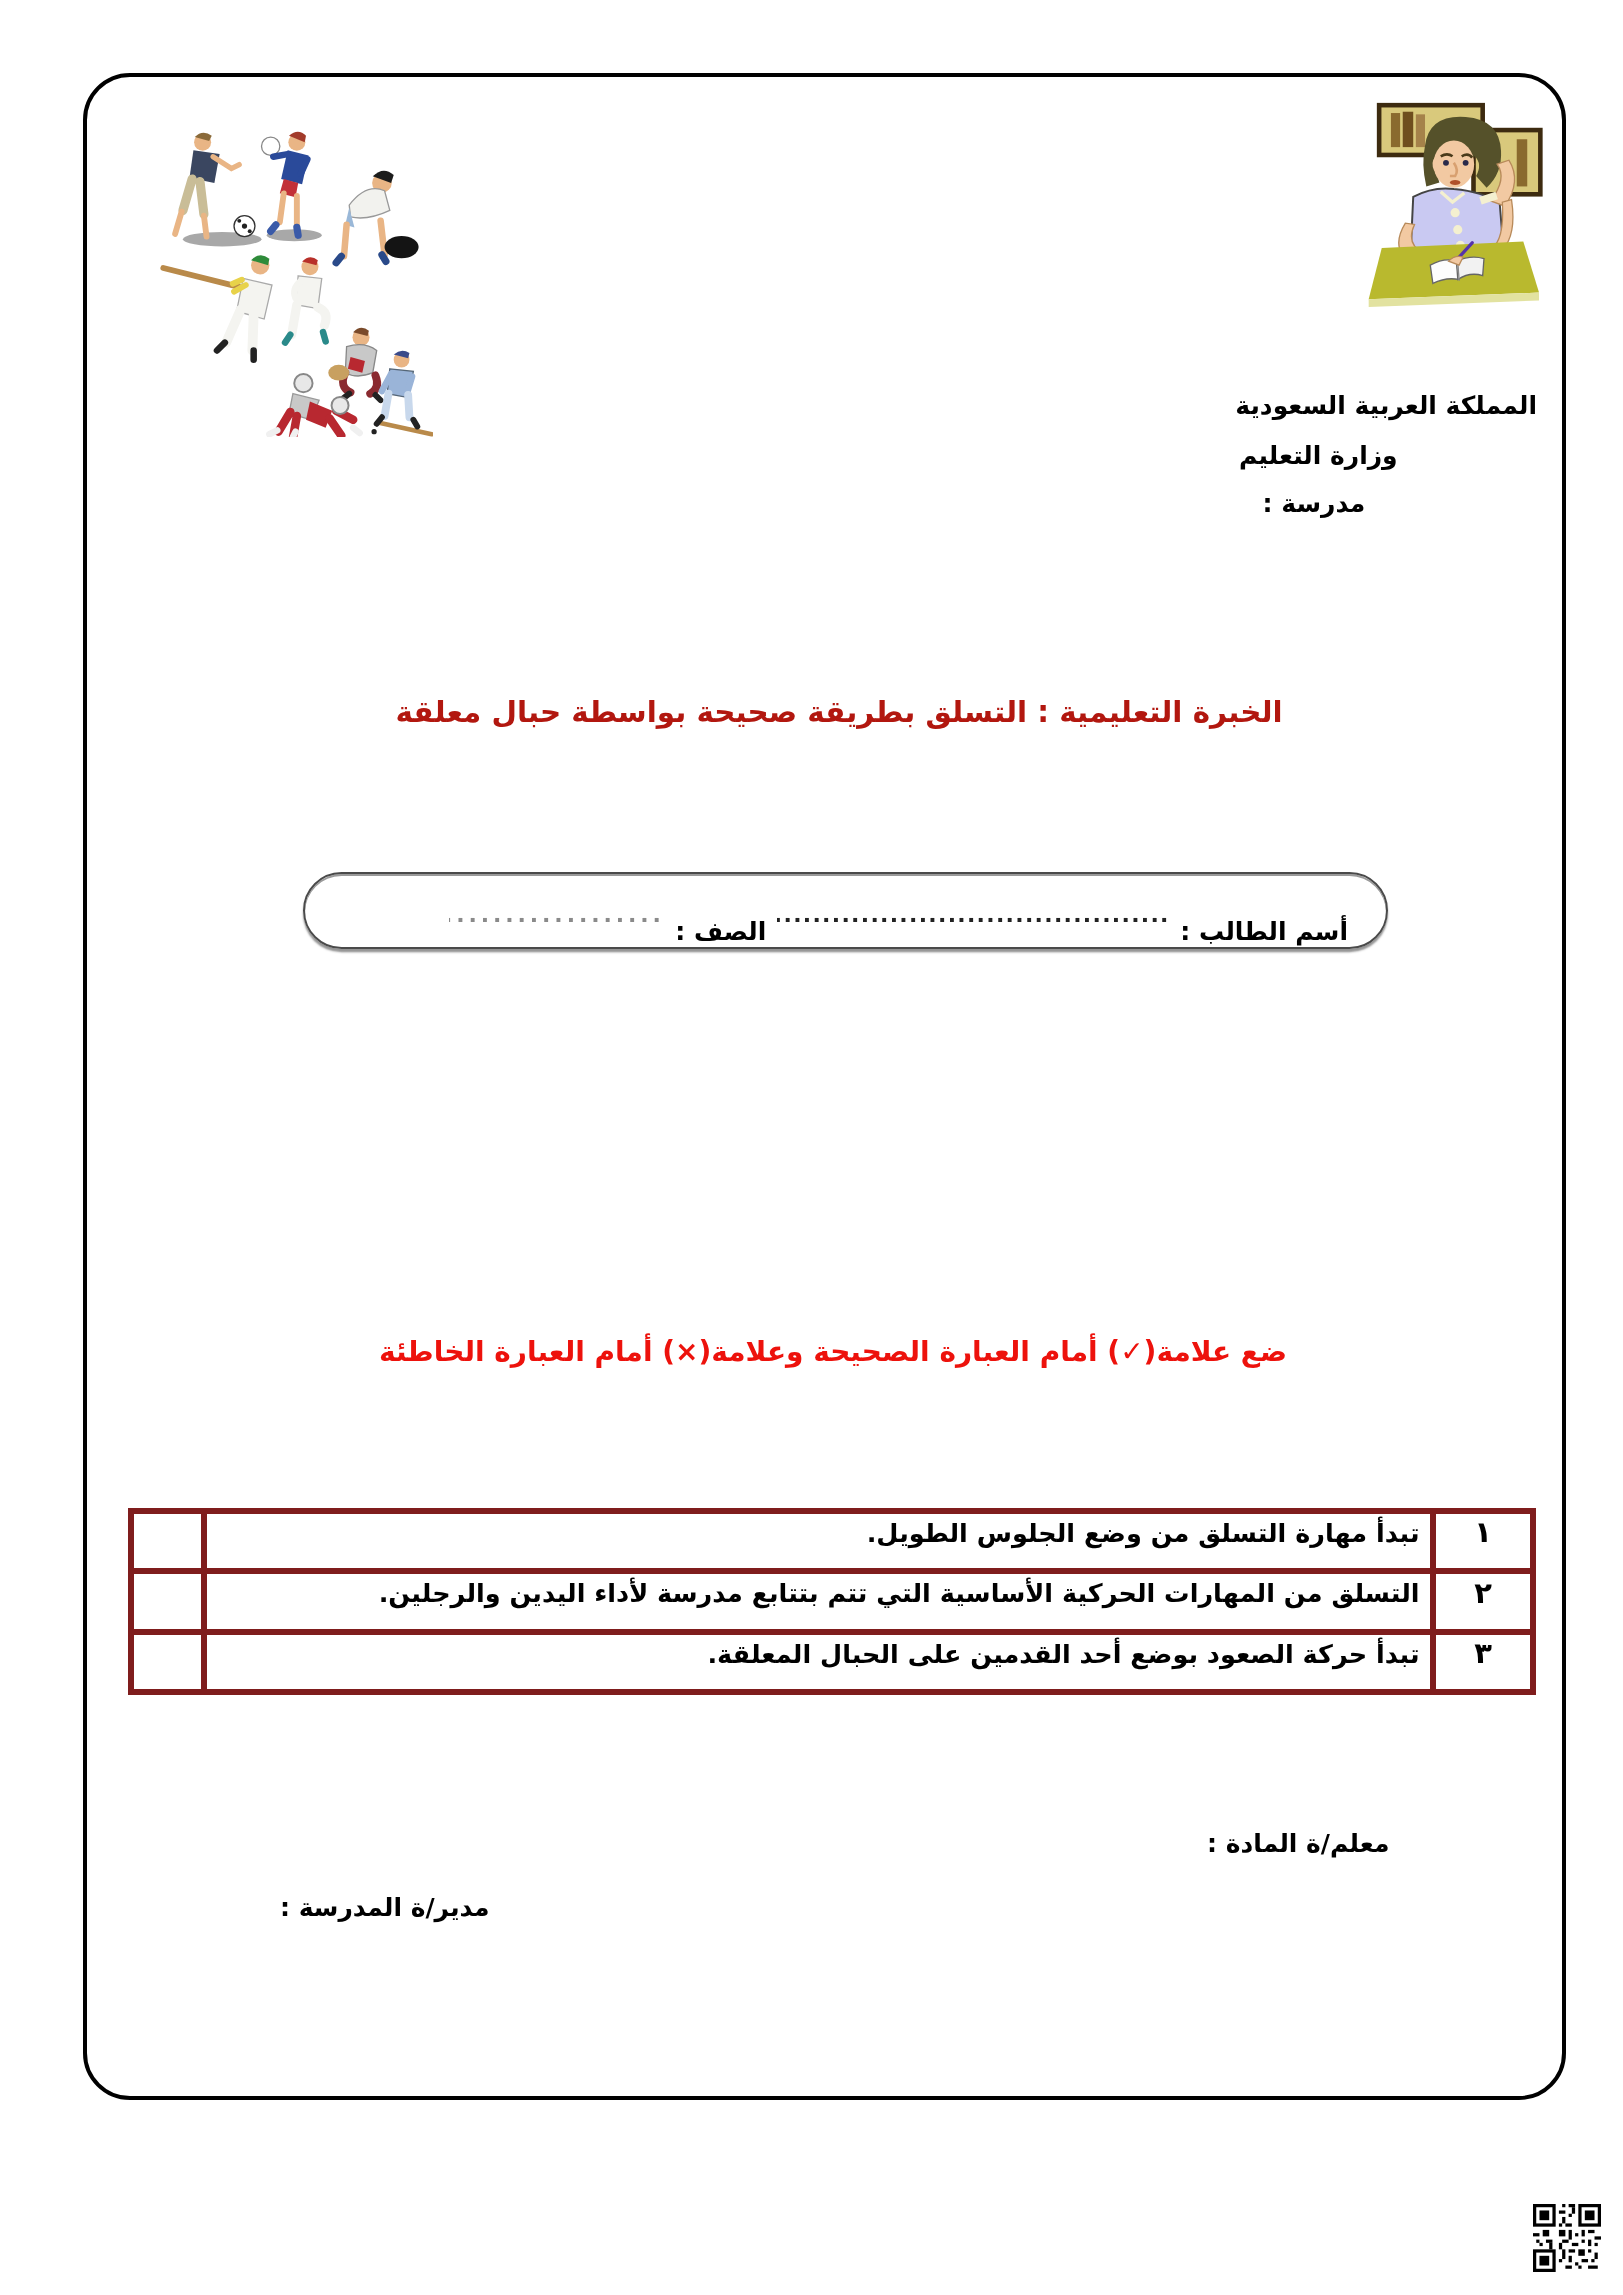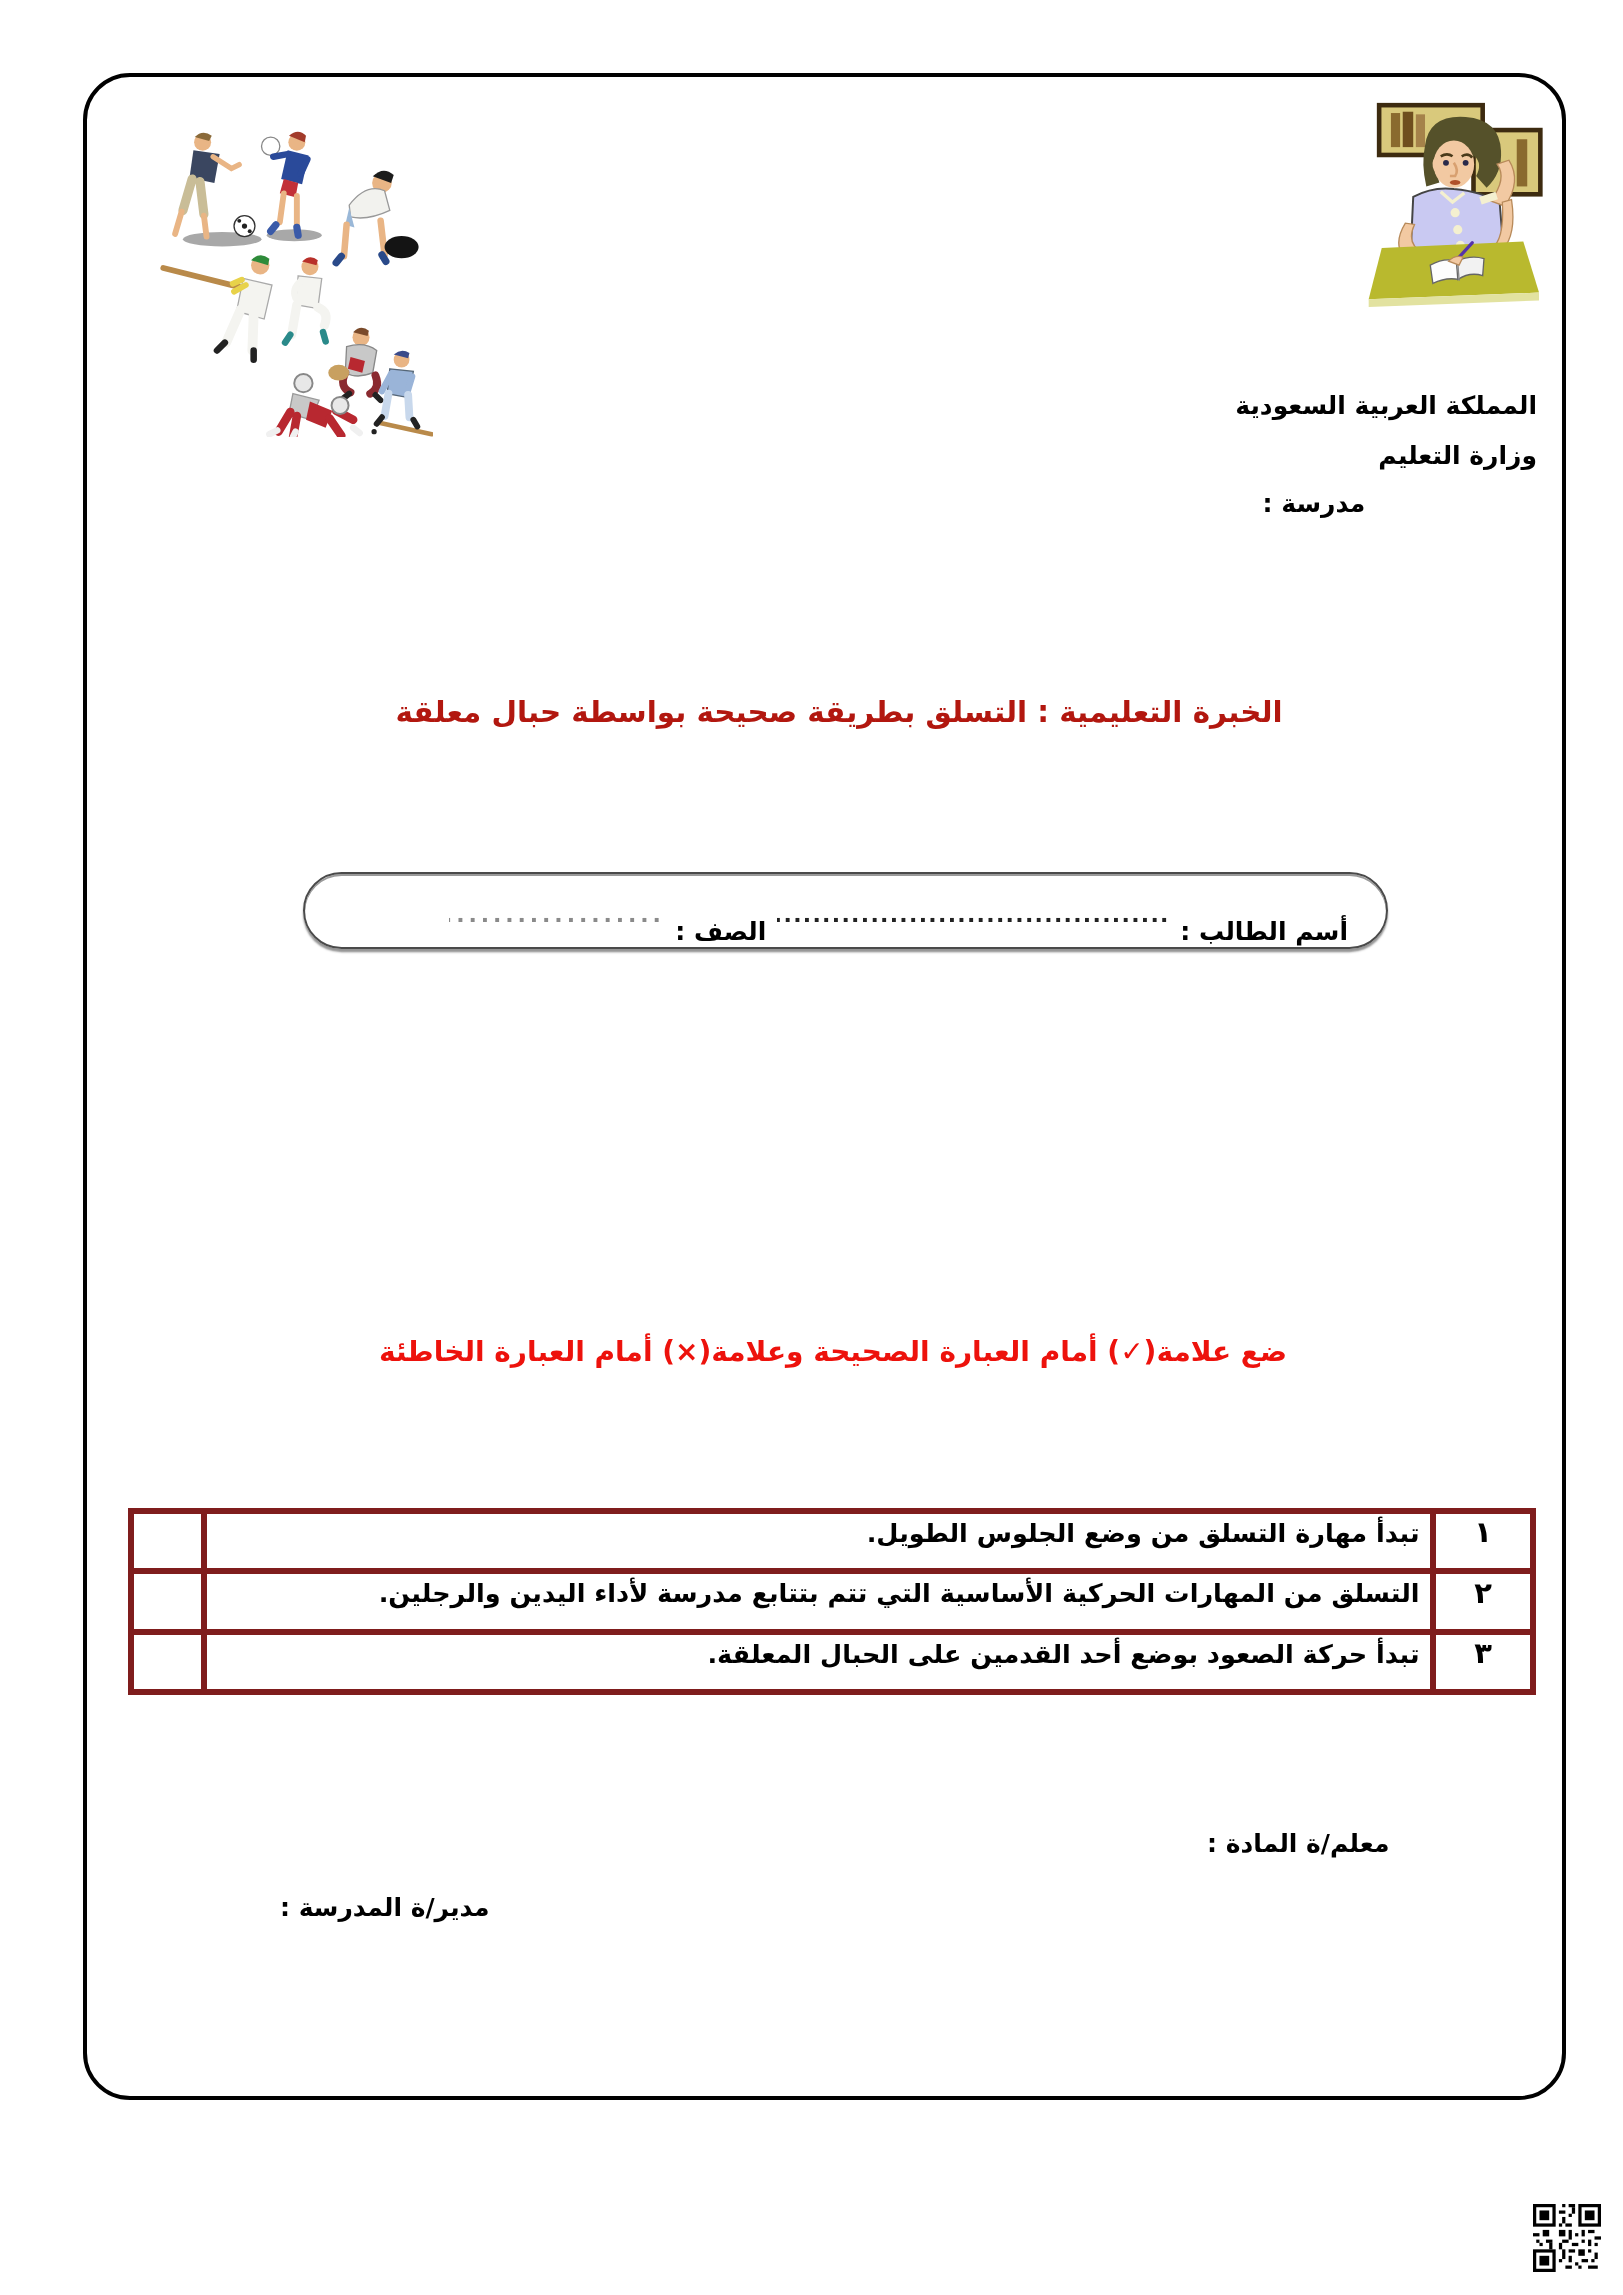--- a/index.html
+++ b/index.html
@@ -5,21 +5,21 @@
   html,body{margin:0;padding:0;background:#fff;}
   .page{position:relative;width:1623px;height:2295px;background:#ffffff;overflow:hidden;
         font-family:"DejaVu Sans",sans-serif;font-weight:bold;color:#000;}
   .main-border{position:absolute;left:83px;top:73px;width:1475px;height:2019px;
         border:4.6px solid #000;border-radius:47px;}
   
   .sports-art{position:absolute;left:145px;top:116px;width:288px;height:321px;}
   .student-art{position:absolute;left:1362px;top:96px;width:185px;height:211px;}
   
   .gov-header{position:absolute;left:1239px;top:381px;width:298px;direction:rtl;}
-  .gov-header .l1,.gov-header .l2{font-size:25px;line-height:50px;text-align:right;white-space:nowrap;}
+  .gov-header .l1,.gov-header .l2{font-size:25px;line-height:50px;text-align:left;white-space:nowrap;}
   .gov-header .l3{font-size:25px;line-height:46px;text-align:left;padding-left:23.6px;white-space:nowrap;}
   
   .lesson-title{position:absolute;left:83px;top:695px;width:1484px;text-align:center;
         font-size:29.4px;white-space:nowrap;margin-left:14px;}
   .worksheet-title{position:absolute;left:83px;top:1182px;width:1484px;text-align:center;
         font-size:34px;white-space:nowrap;}
   .instruction{position:absolute;left:83px;top:1335px;width:1484px;text-align:center;
         font-size:28px;white-space:nowrap;margin-left:8px;}
   
   .student-box{position:absolute;left:303px;top:872px;width:1085px;height:77px;

